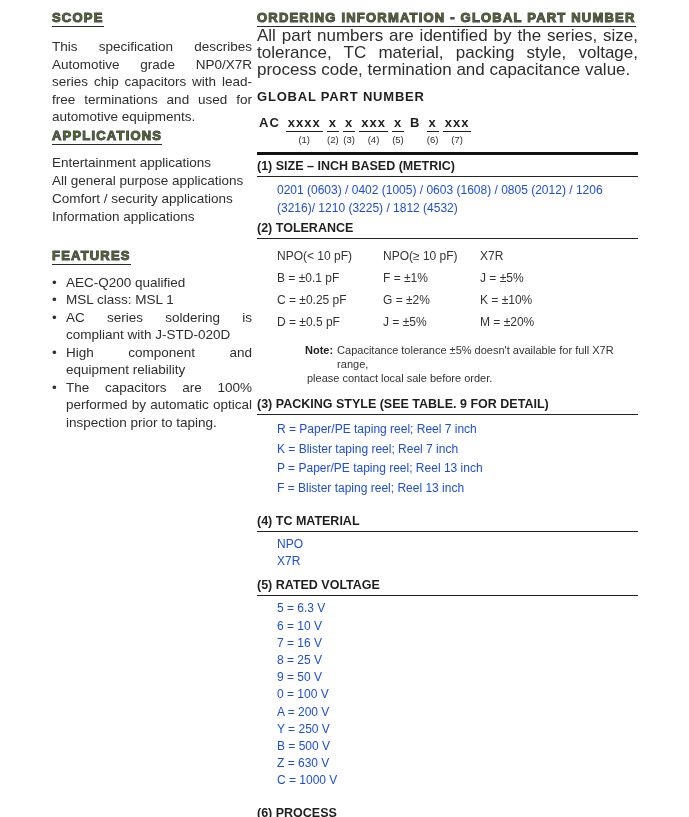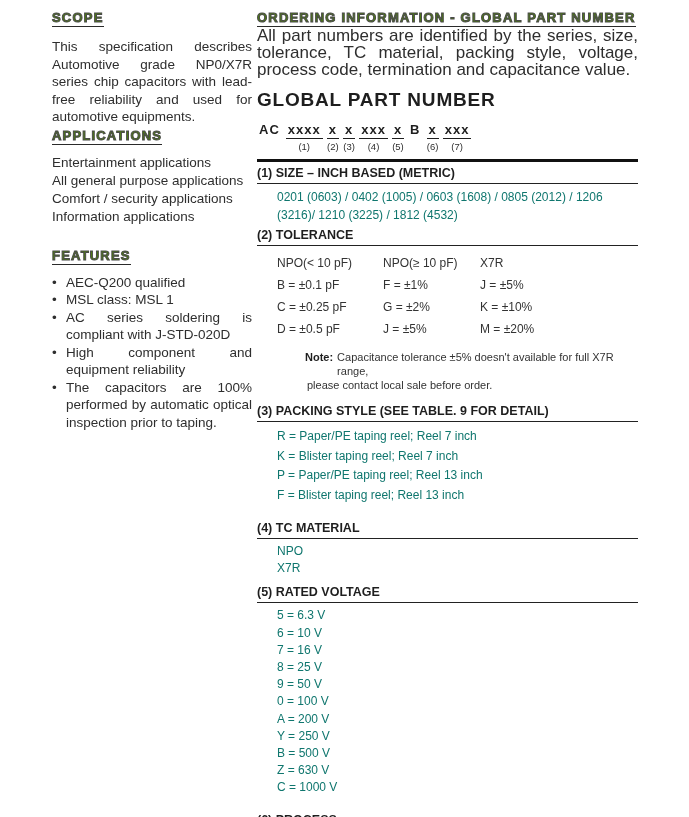--- a/index.html
+++ b/index.html
@@ -31,42 +31,42 @@
   .feat-head { margin-top:20px; }
   .feat-list { margin-top:9px; font-size:13.5px; line-height:17.5px; }
   .feat-item { display:flex; }
   .bullet { width:14px; flex:0 0 14px; }
   .feat-text { flex:1; text-align:justify; }
   
   .right-col { position:absolute; left:257px; top:8px; width:381px; }
   .intro {
     font-size:17px; line-height:17px; text-align:justify;
   }
-  .gpn-title { margin-top:11px; font-weight:700; font-size:19px; letter-spacing:0.8px; color:#1e1e1e; }
+  .gpn-title { margin-top:11px; font-weight:700; font-size:13px; letter-spacing:0.8px; color:#1e1e1e; }
   
   .pn-row { margin-top:11px; display:flex; gap:4px; align-items:flex-start; }
   .pn-seg { display:flex; flex-direction:column; align-items:center; }
   .pn-text {
     font-weight:700; font-size:13px; letter-spacing:1px; color:#1e1e1e;
     padding:0 2px 1px 2px;
   }
   .pn-underline .pn-text { border-bottom:1.6px solid #1e1e1e; }
   .pn-num { font-size:9.5px; margin-top:2px; color:#2e2e2e; }
   .thick-rule { margin-top:7px; border-top:3px solid #111111; }
   
   .sec-head {
     font-weight:700; font-size:12.5px; color:#1e1e1e;
     border-bottom:1.2px solid #222222;
     padding:0 0 3px 0;
   }
   .m4  { margin-top:4px; }
   .m6  { margin-top:16px; }
   .m8  { margin-top:8px; }
   .m12 { margin-top:12px; }
-  .sec-body { padding-left:20px; font-size:12px; line-height:17px; color:#0f766e; }
+  .sec-body { padding-left:20px; font-size:12px; line-height:17px; color:#1d4ed8; }
   .size-text { margin-top:5px; line-height:17.5px; }
   
   .tol-table {
     margin-top:6px; padding-left:20px;
     display:grid; grid-template-columns:106px 97px auto;
     font-size:12px; line-height:22px; color:#333333;
   }
   .note-block { margin-top:10px; padding-left:20px; font-size:11px; line-height:14px; color:#333333; }
   .note-line1 { display:flex; }
   .note-label { font-weight:700; margin-right:4px; color:#1e1e1e;padding-left:28px; }
@@ -74,21 +74,21 @@
   .list-20 { margin-top:5px; line-height:19.5px; }
   .list-17 { margin-top:4px; line-height:17.2px; }
   .list-18 { margin-top:5px; line-height:18px; }
 </style>
 </head>
 <body>
 
 <div class="left-col">
 
   <span class="outline-h">SCOPE</span>
-  <div class="scope-body">This specification describes Automotive grade NP0/X7R series chip capacitors with lead-free reliability and used for automotive equipments.</div>
+  <div class="scope-body">This specification describes Automotive grade NP0/X7R series chip capacitors with lead-free terminations and used for automotive equipments.</div>
 
   <div class="apps-head">
     <span class="outline-h">APPLICATIONS</span>
   </div>
   <div class="apps-list">
     <div>Entertainment applications</div>
     <div>All general purpose applications</div>
     <div>Comfort / security applications</div>
     <div>Information applications</div>
   </div>

